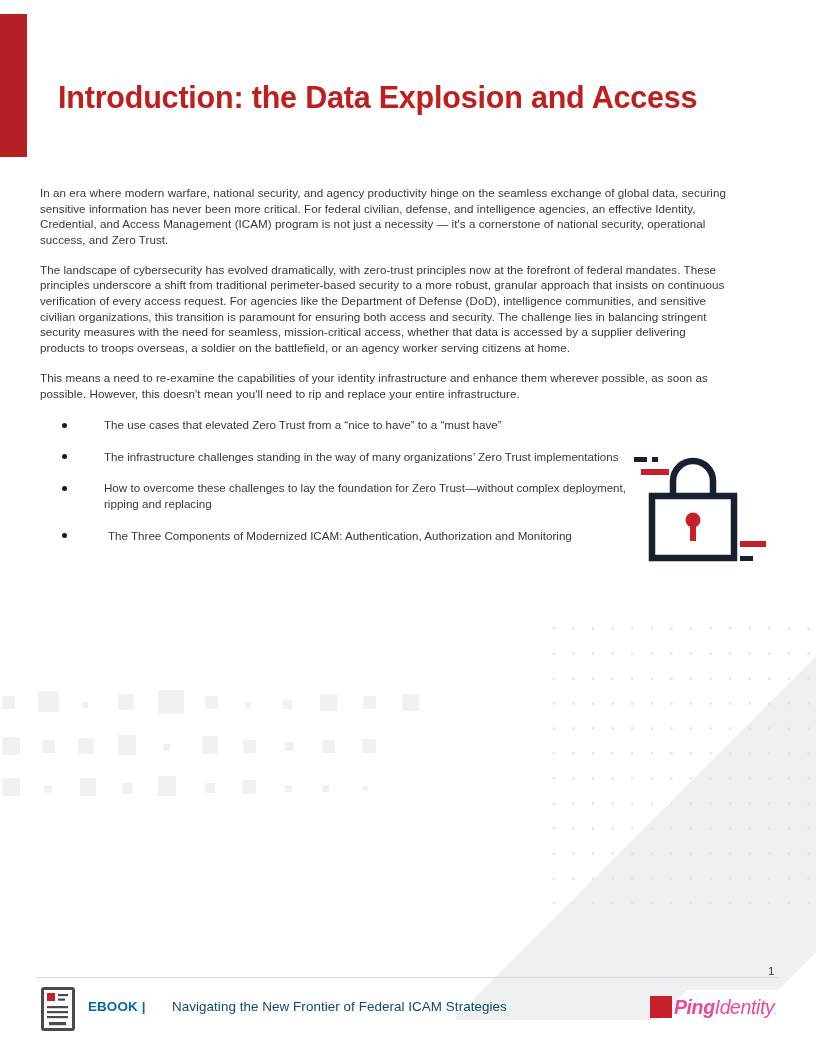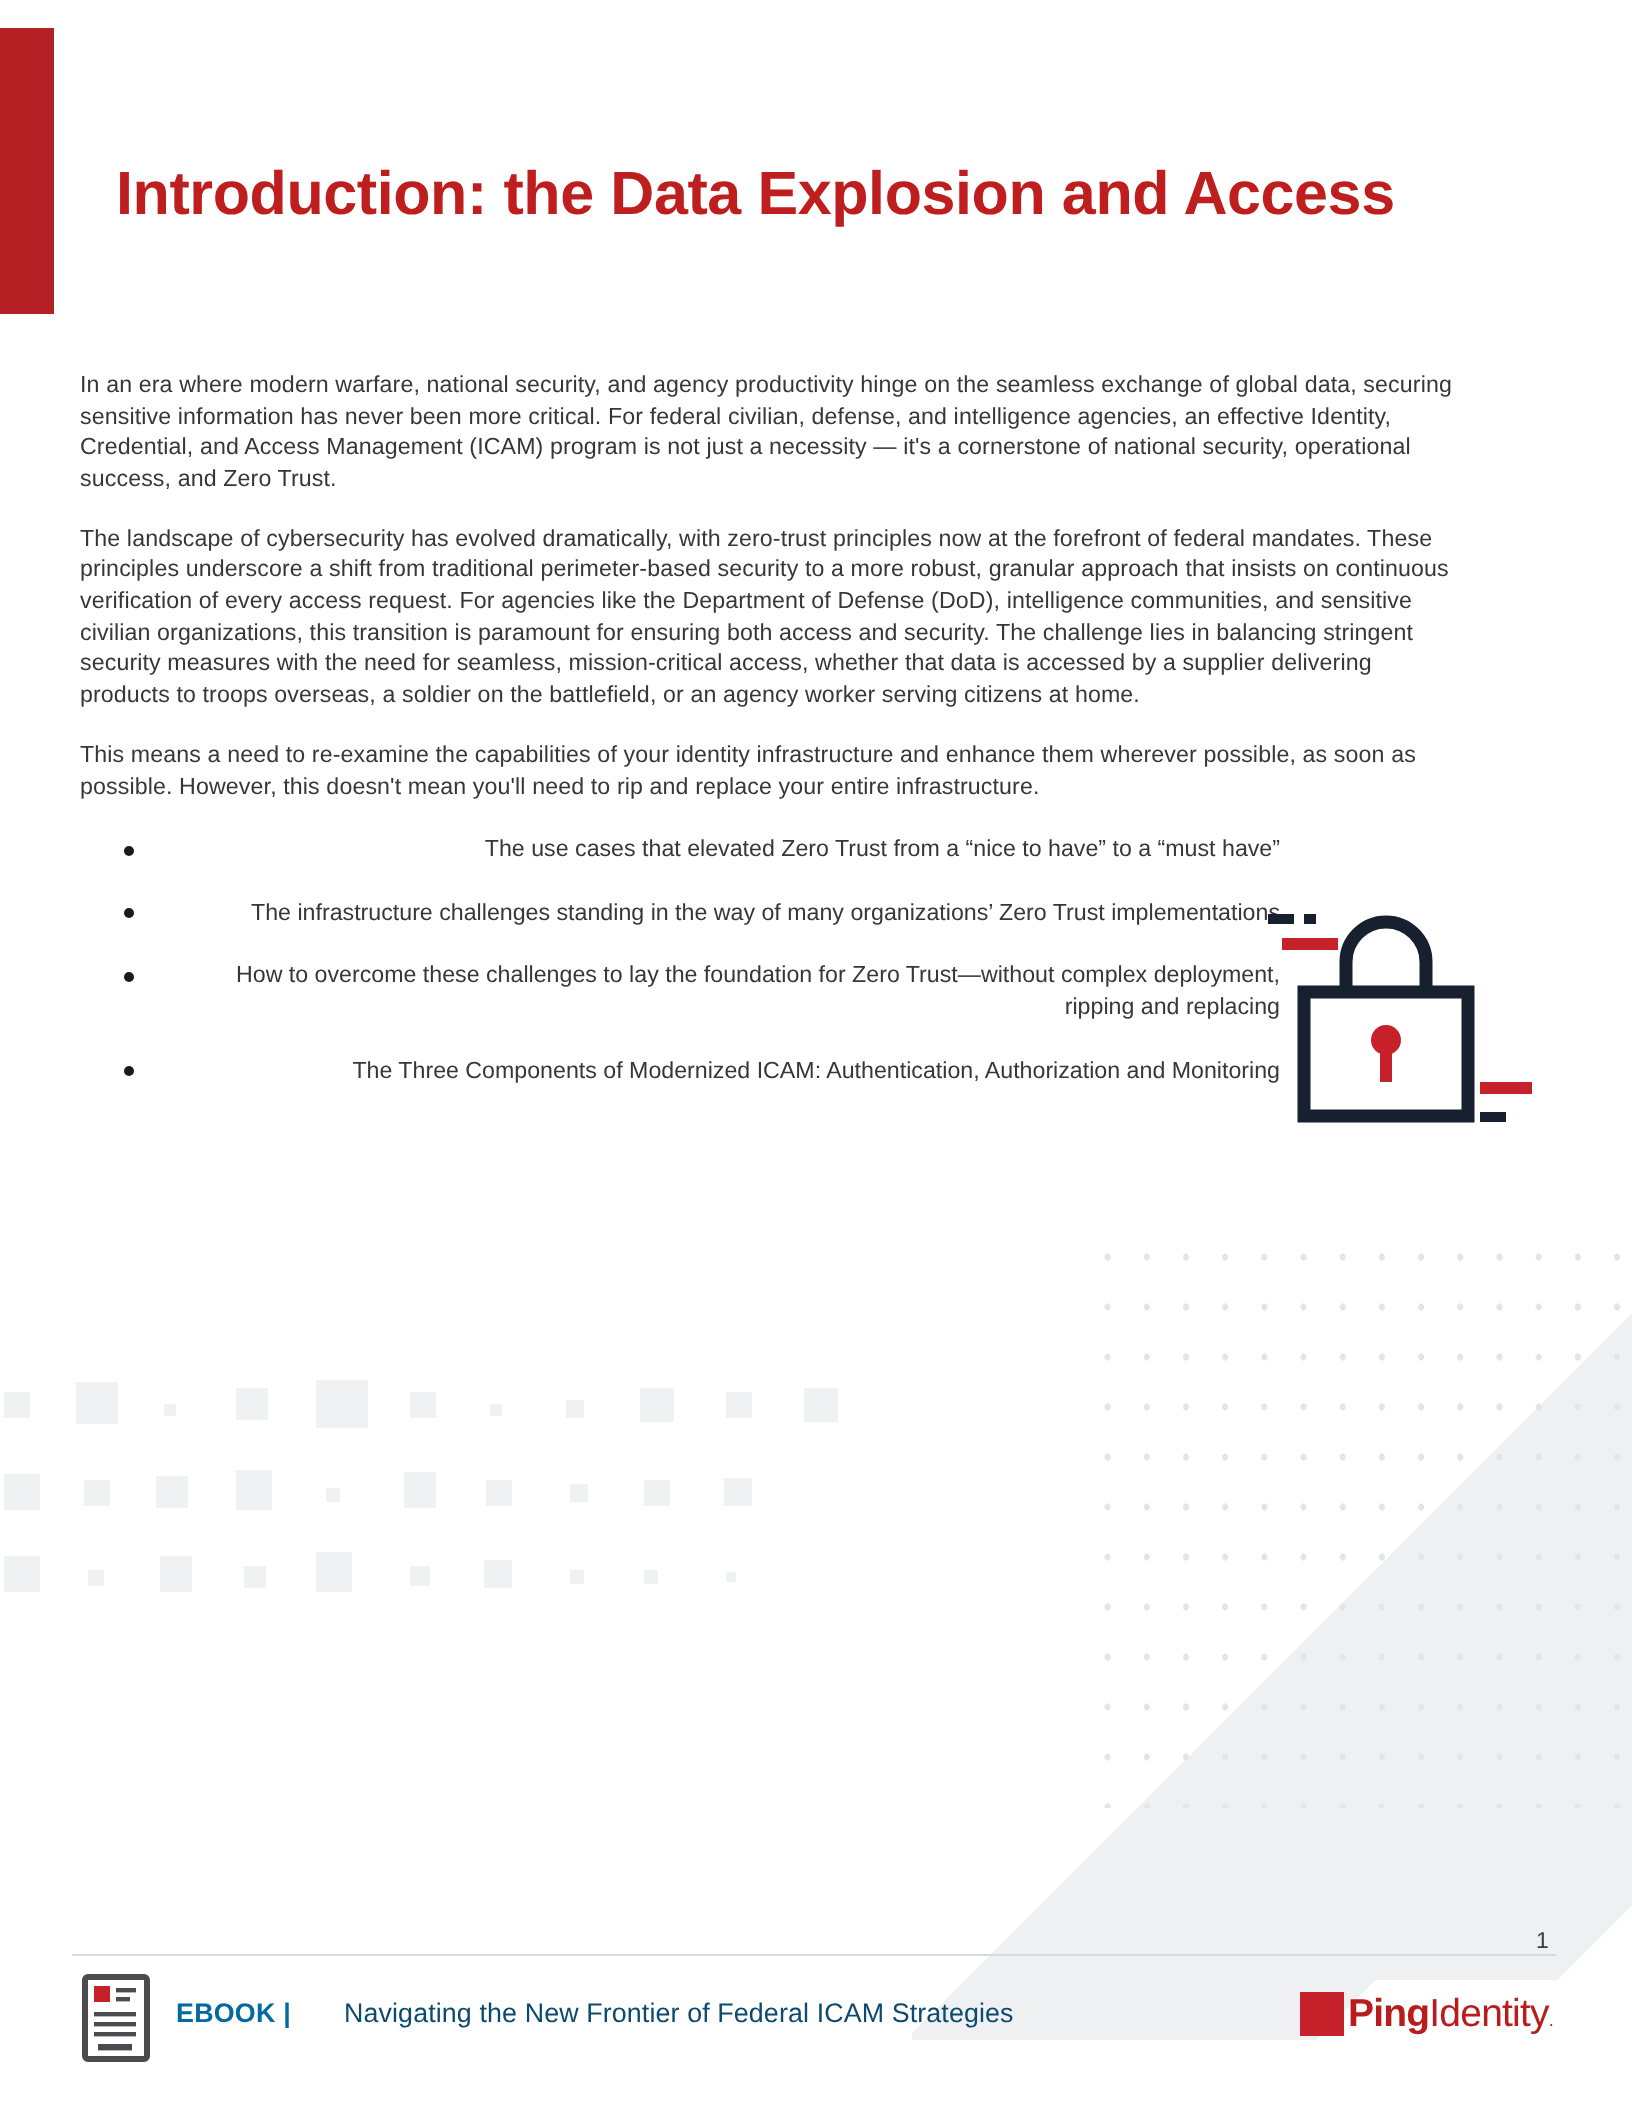--- a/index.html
+++ b/index.html
@@ -110,21 +110,20 @@
     font-weight: bold;
     color: #1b1b1d;
     letter-spacing: 0.005em;
   }
 
   .bullets {
     margin: 0;
     padding: 0;
     list-style: none;
     width: 600px;
-    text-align: right;
   }
   .bullets li {
     position: relative;
     margin-top: 16px;
     padding-left: 64px;
     font-size: 11.6px;
     line-height: 15.6px;
     color: #37373a;
   }
   .bullets li .dot {
@@ -213,22 +212,23 @@
     height: 22px;
     background: #c6202a;
   }
   .logo-text {
     position: absolute;
     left: 24px;
     top: 0px;
     font-size: 19.5px;
     line-height: 26px;
     white-space: nowrap;
-    color: #b91c1c;
+    color: #ec4899;
     letter-spacing: -0.4px;
+    font-style: italic;
   }
   .logo-text b { font-weight: bold; }
   .logo-text span.light { font-weight: normal; }
   .logo-text sup {
     font-size: 9px;
     vertical-align: baseline;
     position: relative;
     top: 0px;
   }
 </style>

